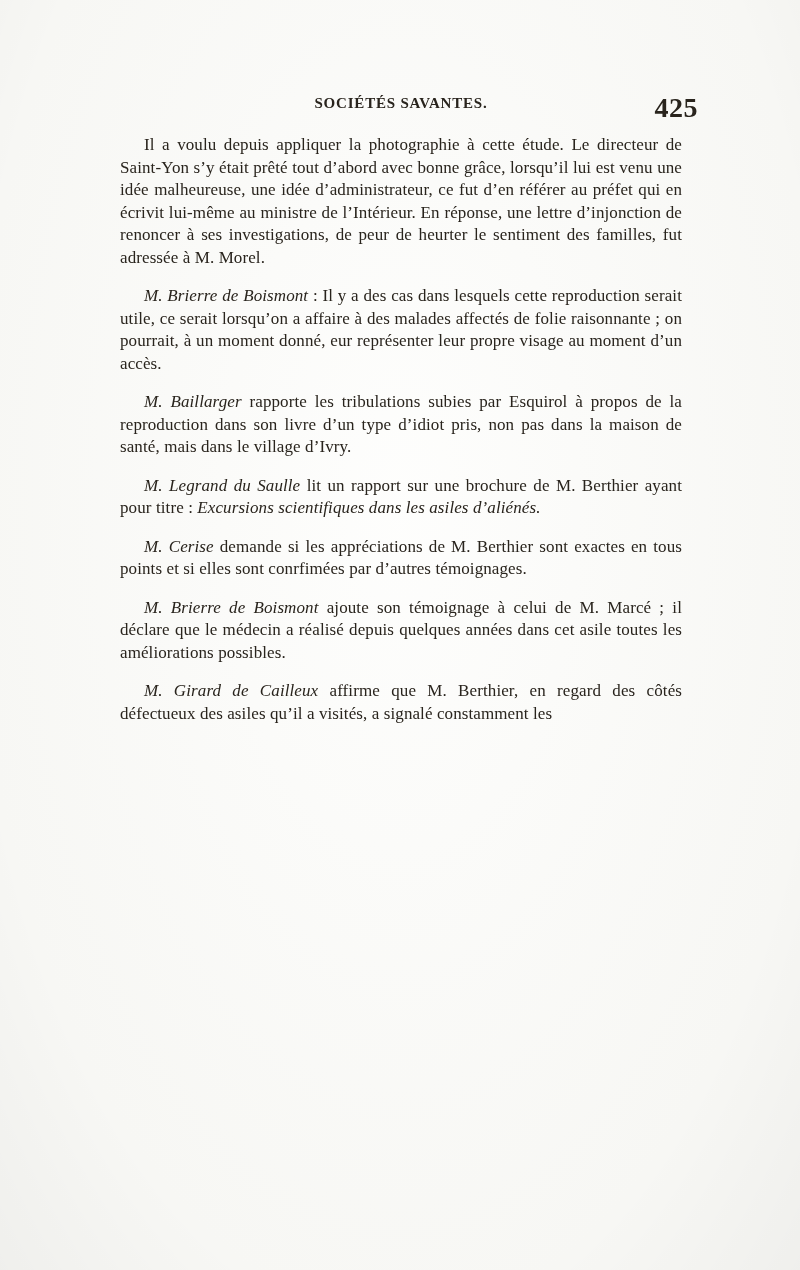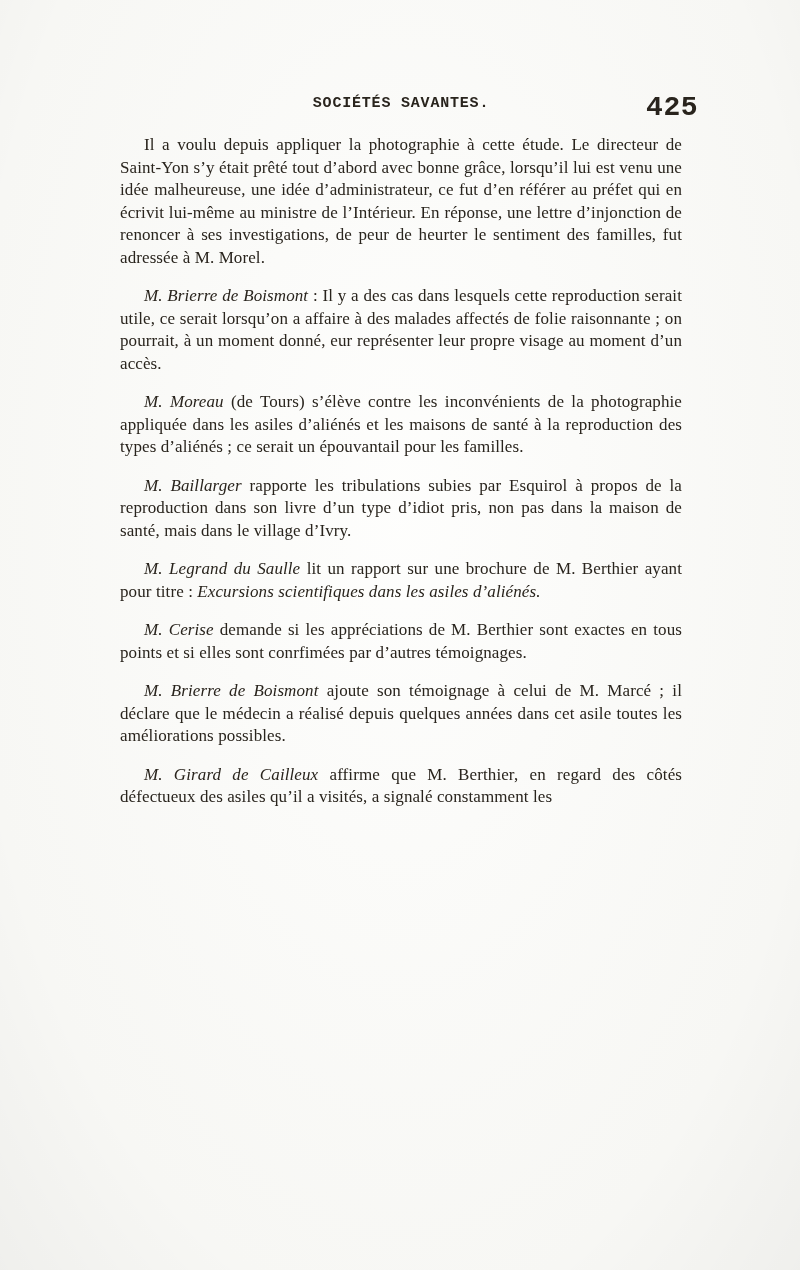--- a/index.html
+++ b/index.html
@@ -25,21 +25,20 @@
   .content{
     position:absolute;
     left:104px;
     top:92px;
     width:594px;
   }
   .header{
     position:relative;
     height:26px;
     margin-bottom:0;
-    font-family:Liberation Mono, monospace;
   }
   .running-title{
     display:block;
     text-align:center;
     font-size:15px;
     font-weight:bold;
     letter-spacing:0.8px;
     padding-top:3px;
   }
   .page-number{
@@ -72,21 +71,20 @@
 
 <div class="page">
   <div class="content">
     <div class="header">
       <span class="running-title">SOCIÉTÉS SAVANTES.</span>
       <span class="page-number">425</span>
     </div>
     <div class="text-block">
         <p class="para"><span>Il a voulu depuis appliquer la photographie à cette étude. Le directeur de Saint-Yon s’y était prêté tout d’abord avec bonne grâce, lorsqu’il lui est venu une idée malheureuse, une idée d’administrateur, ce fut d’en référer au préfet qui en écrivit lui-même au ministre de l’Intérieur. En réponse, une lettre d’injonction de renoncer à ses investigations, de peur de heurter le sentiment des familles, fut adressée à M. Morel.</span></p>
         <p class="para spaced"><em>M. Brierre de Boismont</em><span> : Il y a des cas dans lesquels cette reproduction serait utile, ce serait lorsqu’on a affaire à des malades affectés de folie raisonnante ; on pourrait, à un moment donné, eur représenter leur propre visage au moment d’un accès.</span></p>
-        <p class="para spaced"><em>M. Moreau</em><span> (de Tours) s’élève contre les inconvénients de la photographie appliquée dans les asiles d’aliénés et les maisons de santé à la reproduction des types d’aliénés ; ce serait un épouvantail pour les familles.</span></p>
         <p class="para spaced"><em>M. Baillarger</em><span> rapporte les tribulations subies par Esquirol à propos de la reproduction dans son livre d’un type d’idiot pris, non pas dans la maison de santé, mais dans le village d’Ivry.</span></p>
         <p class="para spaced"><em>M. Legrand du Saulle</em><span> lit un rapport sur une brochure de M. Berthier ayant pour titre : </span><em>Excursions scientifiques dans les asiles d’aliénés.</em></p>
         <p class="para spaced"><em>M. Cerise</em><span> demande si les appréciations de M. Berthier sont exactes en tous points et si elles sont conrfimées par d’autres témoignages.</span></p>
         <p class="para spaced"><em>M. Brierre de Boismont</em><span> ajoute son témoignage à celui de M. Marcé ; il déclare que le médecin a réalisé depuis quelques années dans cet asile toutes les améliorations possibles.</span></p>
         <p class="para spaced"><em>M. Girard de Cailleux</em><span> affirme que M. Berthier, en regard des côtés défectueux des asiles qu’il a visités, a signalé constamment les</span></p>
       </div>
   </div>
 </div>
 
 </body></html>

